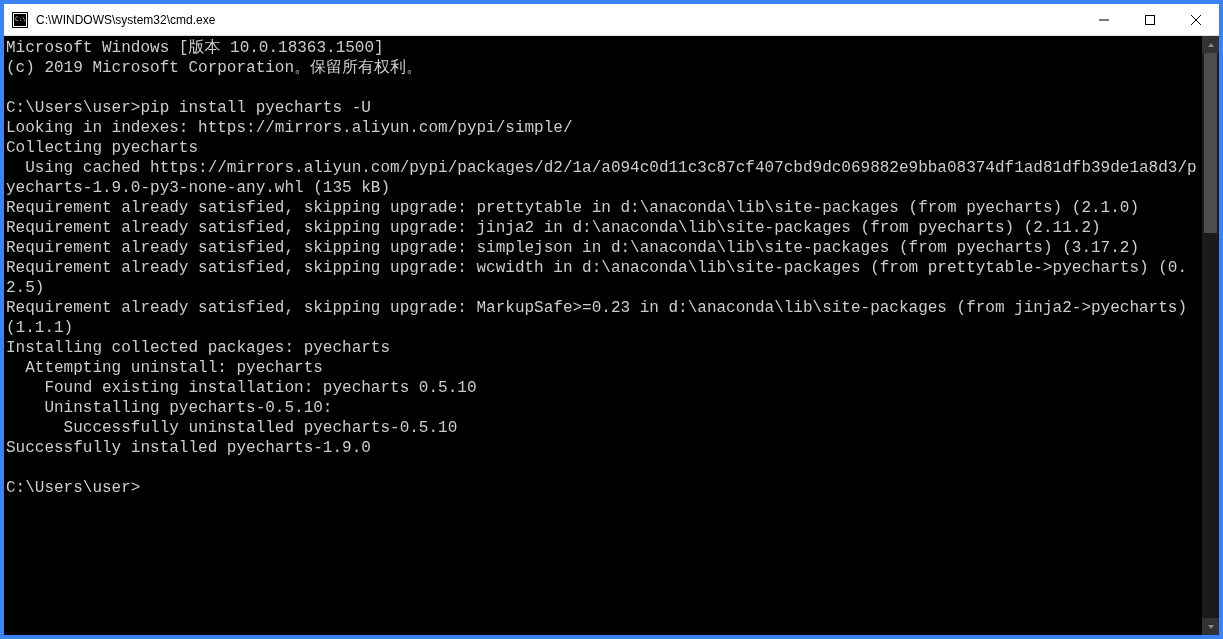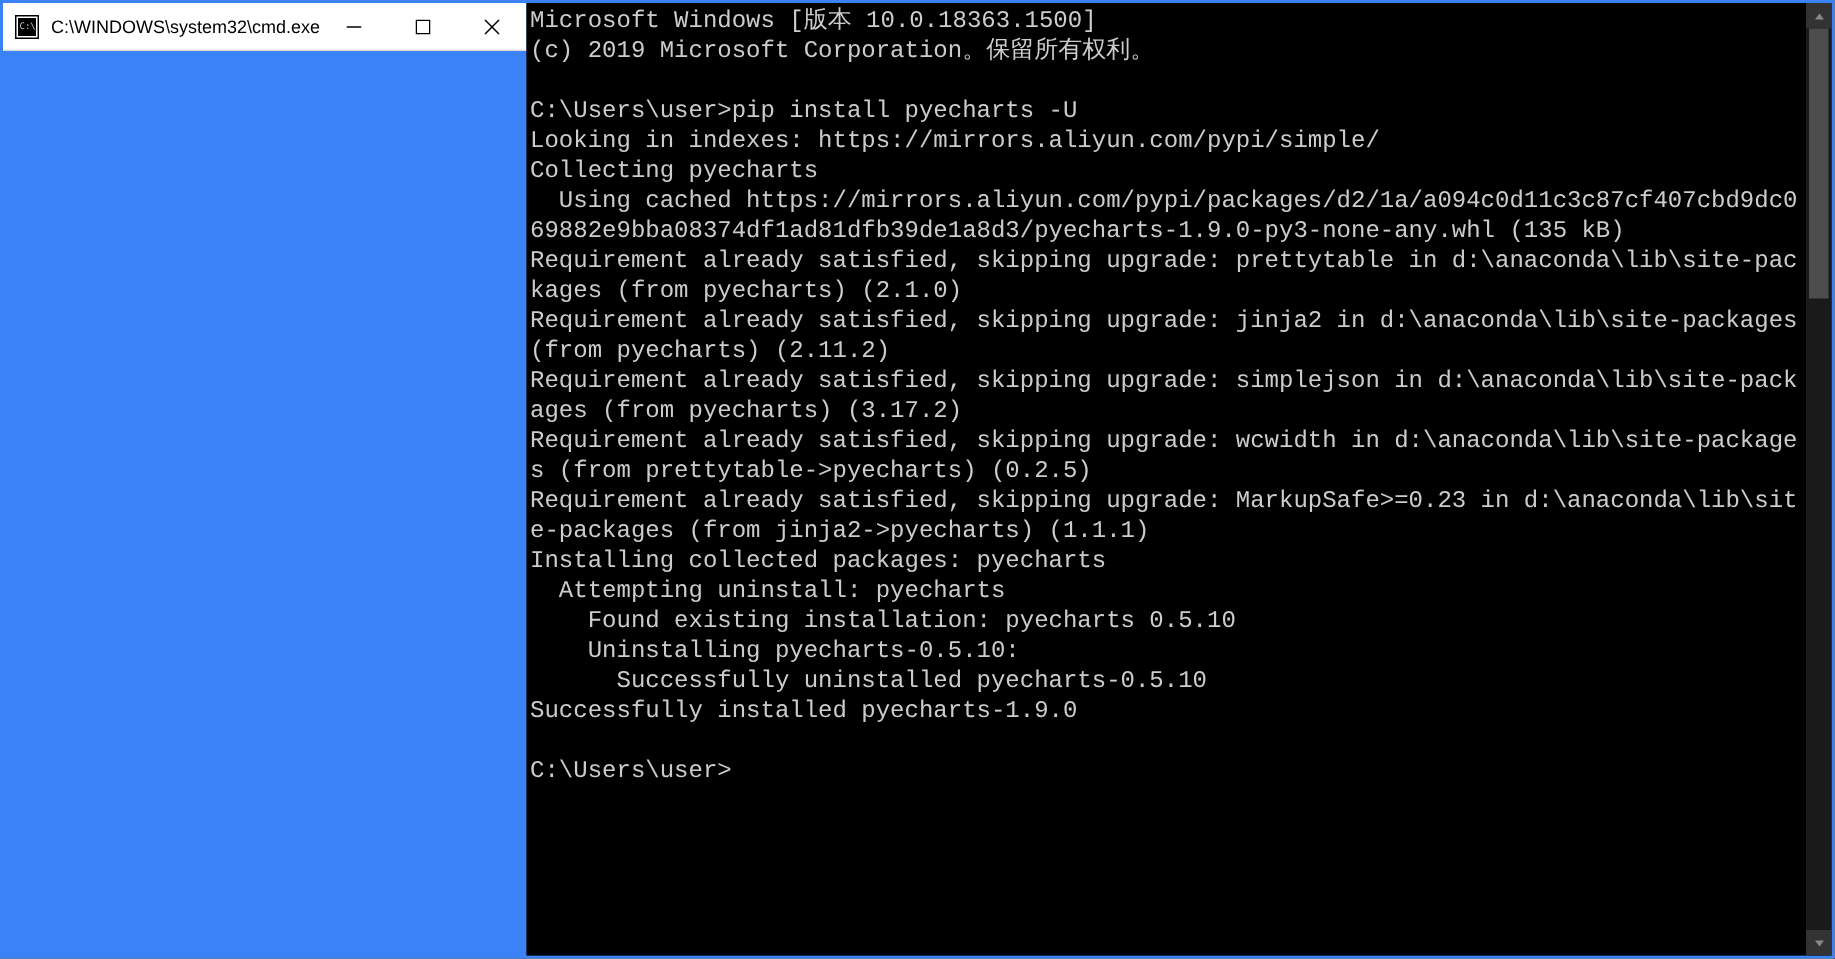--- a/index.html
+++ b/index.html
@@ -10,24 +10,24 @@
     body {
       font-family: "Segoe UI", Tahoma, sans-serif;
       background: #f0f0f0;
       width: 1223px;
       height: 639px;
       overflow: hidden;
     }
     .window {
       width: 1223px;
       height: 639px;
-      background: #3b82f6;
-      border: 2px solid #3b82f6;
+      background: #1d4ed8;
+      border: 4px solid #3b82f6;
       display: flex;
-      flex-direction: row;
+      flex-direction: column;
     }
     .titlebar {
       height: 32px;
       background: #ffffff;
       display: flex;
       align-items: center;
       padding-left: 8px;
       border-bottom: 1px solid #ddd;
     }
     .titlebar-icon {

